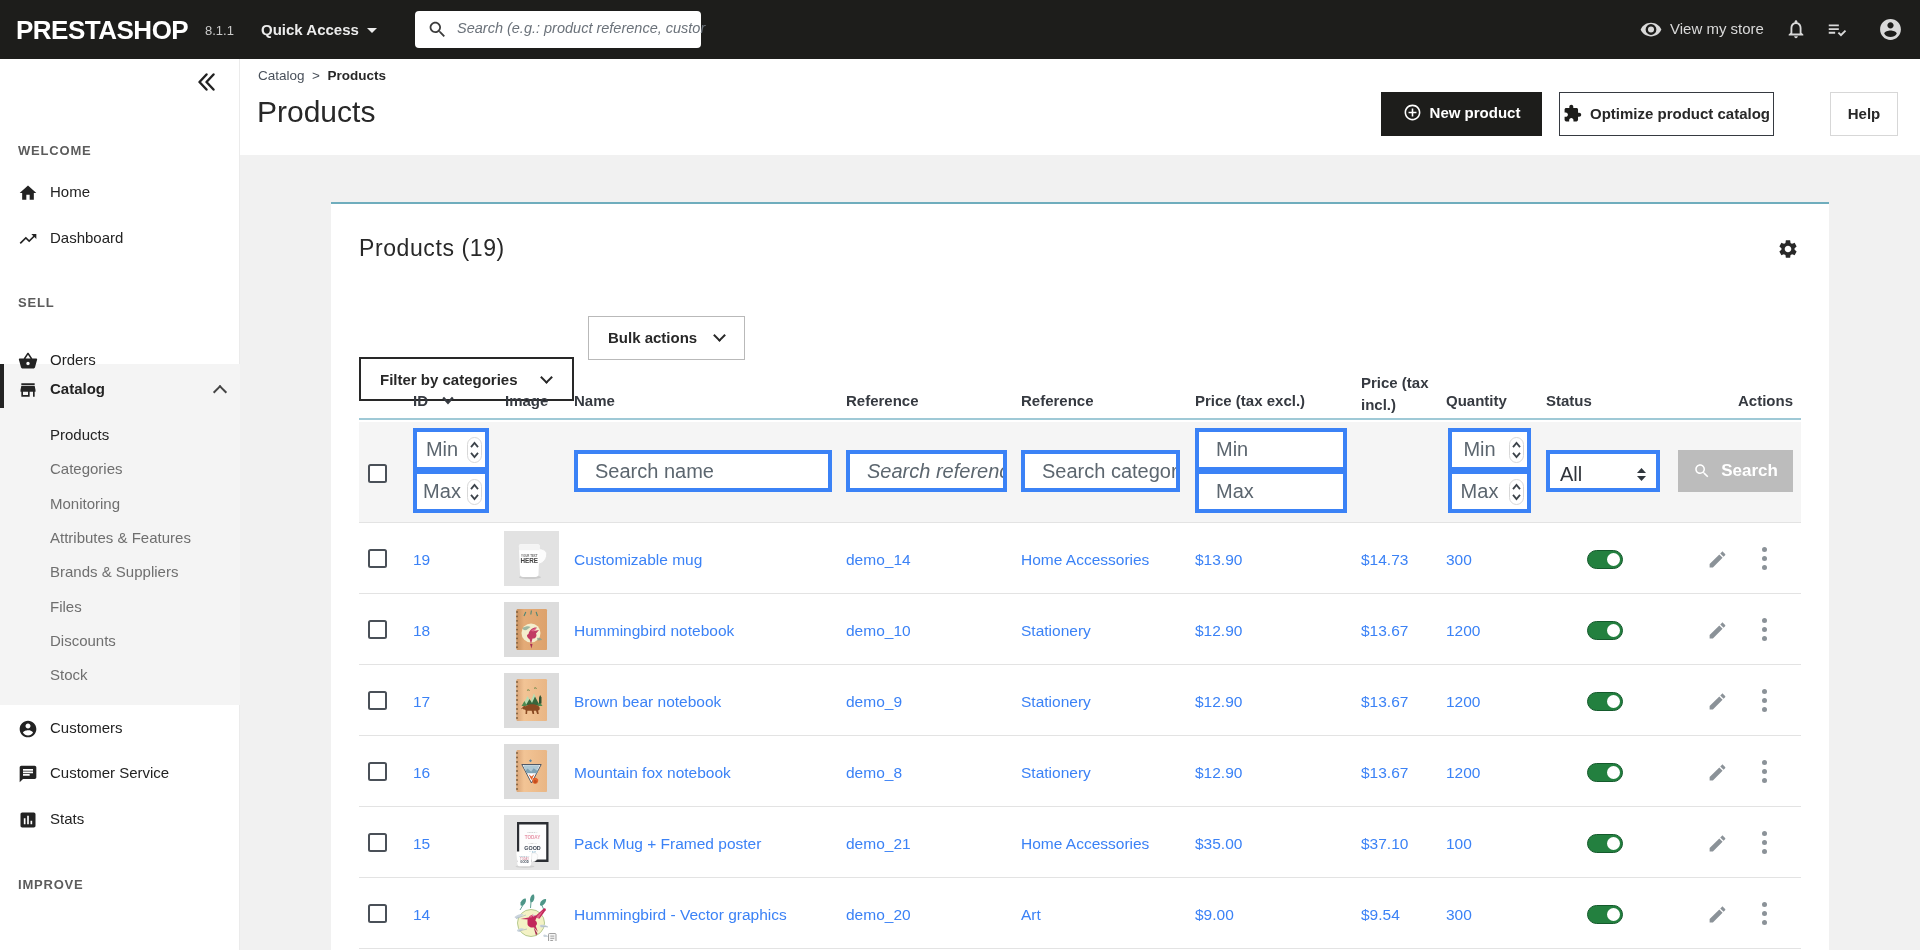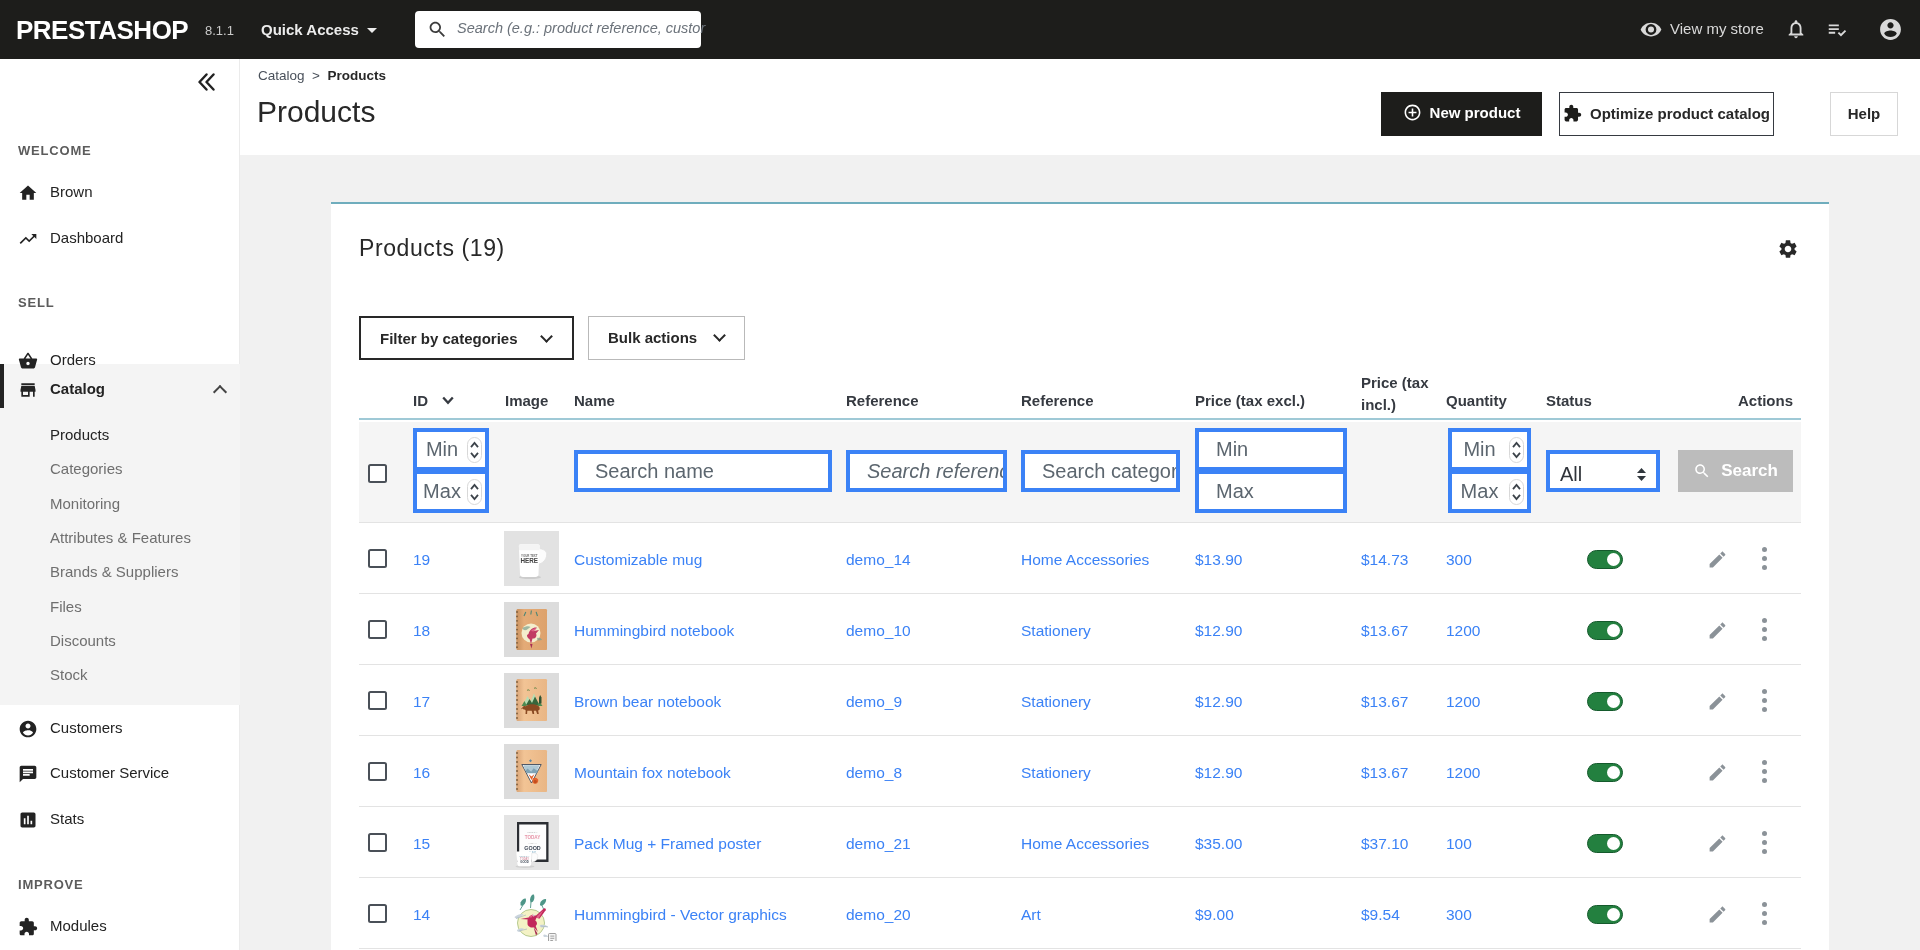--- a/index.html
+++ b/index.html
@@ -34,21 +34,21 @@
 .btn-new { left:1140px; width:161px; background:#1d1d1b; color:#fff; }
 .btn-opt { left:1318px; width:215px; background:#fff; border:1px solid #363a41; color:#282828; }
 .btn-help { left:1589px; width:68px; background:#fff; border:1px solid #d7d7d7; color:#282828; }
 
 .content { position:absolute; top:155px; left:240px; width:1680px; height:795px; background:#f1f1f1; }
 .card { position:absolute; left:331px; top:202px; width:1498px; height:748px; background:#fff; border-top:2px solid #6fadbd; }
 .cardtitle { position:absolute; left:359px; top:235px; font-size:23px; font-weight:normal; color:#282828; letter-spacing:0.6px; }
 .gear { position:absolute; left:1777px; top:238px; }
 .fbtn { position:absolute; top:316px; height:44px; font-size:15px; font-weight:bold; color:#282828; line-height:41px; }
 .fbtn .chev { display:inline-block; margin-left:18px; width:9px; height:9px; border-right:2px solid #282828; border-bottom:2px solid #282828; transform:rotate(45deg); vertical-align:3px; }
-.fbtn-cat { left:359px; width:215px; border:2px solid #282828; padding-left:19px; }
+.fbtn-cat { left:359px; width:215px; border:2px solid #282828; padding-left:19px;margin-top:41px; }
 .fbtn-bulk { left:588px; width:157px; border:1px solid #b9b9b9; padding-left:19px; }
 
 .thead { position:absolute; left:359px; top:376px; height:44px; width:1442px; border-bottom:2px solid #9fc9d6; }
 .th { position:absolute; font-size:15px; font-weight:bold; color:#363a41; top:16px; }
 .filterrow { position:absolute; left:359px; top:422px; height:100px; width:1442px; background:#f5f5f5; }
 .searchbtn { position:absolute; left:1319px; top:28px; width:115px; height:42px; background:#bcbcbc; color:#fff; font-size:17px; font-weight:bold; text-align:center; line-height:42px; }
 .row { position:absolute; width:1442px; height:71px; border-top:1px solid #e3e3e3; background:#fff; }
 .cell { position:absolute; font-size:15.5px; color:#3b82f6; }
 .cb { position:absolute; width:19px; height:19px; border:2px solid #4a5058; background:#fff; border-radius:2.5px; }
 input, select { font-family:"Liberation Sans", sans-serif; }
@@ -92,21 +92,21 @@
   <svg style="position:absolute;left:197px;top:14px" width="18" height="18" viewBox="0 0 18 18">
       <path d="M9.5 1.5L2.5 9l7 7.5M16.5 1.5L9.5 9l7 7.5" stroke="#222" stroke-width="2.4" fill="none" stroke-linecap="round" stroke-linejoin="round"></path>
     </svg>
   <div class="navsec" style="top:84px">WELCOME</div>
   <div class="catblock"></div>
   <div class="catborder"></div>
   <div class="navitem" style="top:112px">
     <svg class="ic" width="20" height="20" viewBox="0 0 24 24">
         <path fill="#232323" d="M10 20v-6h4v6h5v-8h3L12 3 2 12h3v8z"></path>
       </svg>
-    <div class="lb">Brown</div>
+    <div class="lb">Home</div>
   </div>
   <div class="navitem" style="top:158px">
     <svg class="ic" width="20" height="20" viewBox="0 0 24 24">
         <path fill="#232323" d="M16 6l2.29 2.29-4.88 4.88-4-4L2 16.59 3.41 18l6-6 4 4 6.3-6.29L22 12V6z"></path>
       </svg>
     <div class="lb">Dashboard</div>
   </div>
   <div class="navsec" style="top:236px">SELL</div>
   <div class="navitem" style="top:280px">
     <svg class="ic" width="20" height="20" viewBox="0 0 24 24">
@@ -141,26 +141,20 @@
       </svg>
     <div class="lb">Customer Service</div>
   </div>
   <div class="navitem" style="top:739px">
     <svg class="ic" width="20" height="20" viewBox="0 0 24 24">
         <path fill="#232323" d="M19 3H5c-1.1 0-2 .9-2 2v14c0 1.1.9 2 2 2h14c1.1 0 2-.9 2-2V5c0-1.1-.9-2-2-2zM9 17H7v-7h2v7zm4 0h-2V7h2v10zm4 0h-2v-4h2v4z"></path>
       </svg>
     <div class="lb">Stats</div>
   </div>
   <div class="navsec" style="top:818px">IMPROVE</div>
-  <div class="navitem" style="top:846px">
-    <svg class="ic" width="20" height="20" viewBox="0 0 24 24">
-        <path fill="#232323" d="M20.5 11H19V7c0-1.1-.9-2-2-2h-4V3.5C13 2.12 11.88 1 10.5 1S8 2.12 8 3.5V5H4c-1.1 0-1.99.9-1.99 2v3.8H3.5c1.49 0 2.7 1.21 2.7 2.7s-1.21 2.7-2.7 2.7H2V20c0 1.1.9 2 2 2h3.8v-1.5c0-1.49 1.21-2.7 2.7-2.7 1.49 0 2.7 1.21 2.7 2.7V22H17c1.1 0 2-.9 2-2v-4h1.5c1.38 0 2.5-1.12 2.5-2.5S21.88 11 20.5 11z"></path>
-      </svg>
-    <div class="lb">Modules</div>
-  </div>
 </div>
 
 <div class="pagehead">
   <div class="breadcrumb">Catalog&nbsp;&nbsp;&gt;&nbsp;&nbsp;<b>Products</b></div>
   <div class="ptitle">Products</div>
   <div class="btn btn-new"><svg style="vertical-align:-4px;margin-right:8px" width="19" height="19" viewBox="0 0 24 24">
         <path fill="#fff" d="M12 2C6.48 2 2 6.48 2 12s4.48 10 10 10 10-4.48 10-10S17.52 2 12 2zm0 18c-4.41 0-8-3.59-8-8s3.59-8 8-8 8 3.59 8 8-3.59 8-8 8zm1-13h-2v4H7v2h4v4h2v-4h4v-2h-4z"></path>
       </svg>New product</div>
   <div class="btn btn-opt"><svg style="vertical-align:-4px;margin-right:8px" width="19" height="19" viewBox="0 0 24 24">
         <path fill="#1d1d1b" d="M20.5 11H19V7c0-1.1-.9-2-2-2h-4V3.5C13 2.12 11.88 1 10.5 1S8 2.12 8 3.5V5H4c-1.1 0-1.99.9-1.99 2v3.8H3.5c1.49 0 2.7 1.21 2.7 2.7s-1.21 2.7-2.7 2.7H2V20c0 1.1.9 2 2 2h3.8v-1.5c0-1.49 1.21-2.7 2.7-2.7 1.49 0 2.7 1.21 2.7 2.7V22H17c1.1 0 2-.9 2-2v-4h1.5c1.38 0 2.5-1.12 2.5-2.5S21.88 11 20.5 11z"></path>

